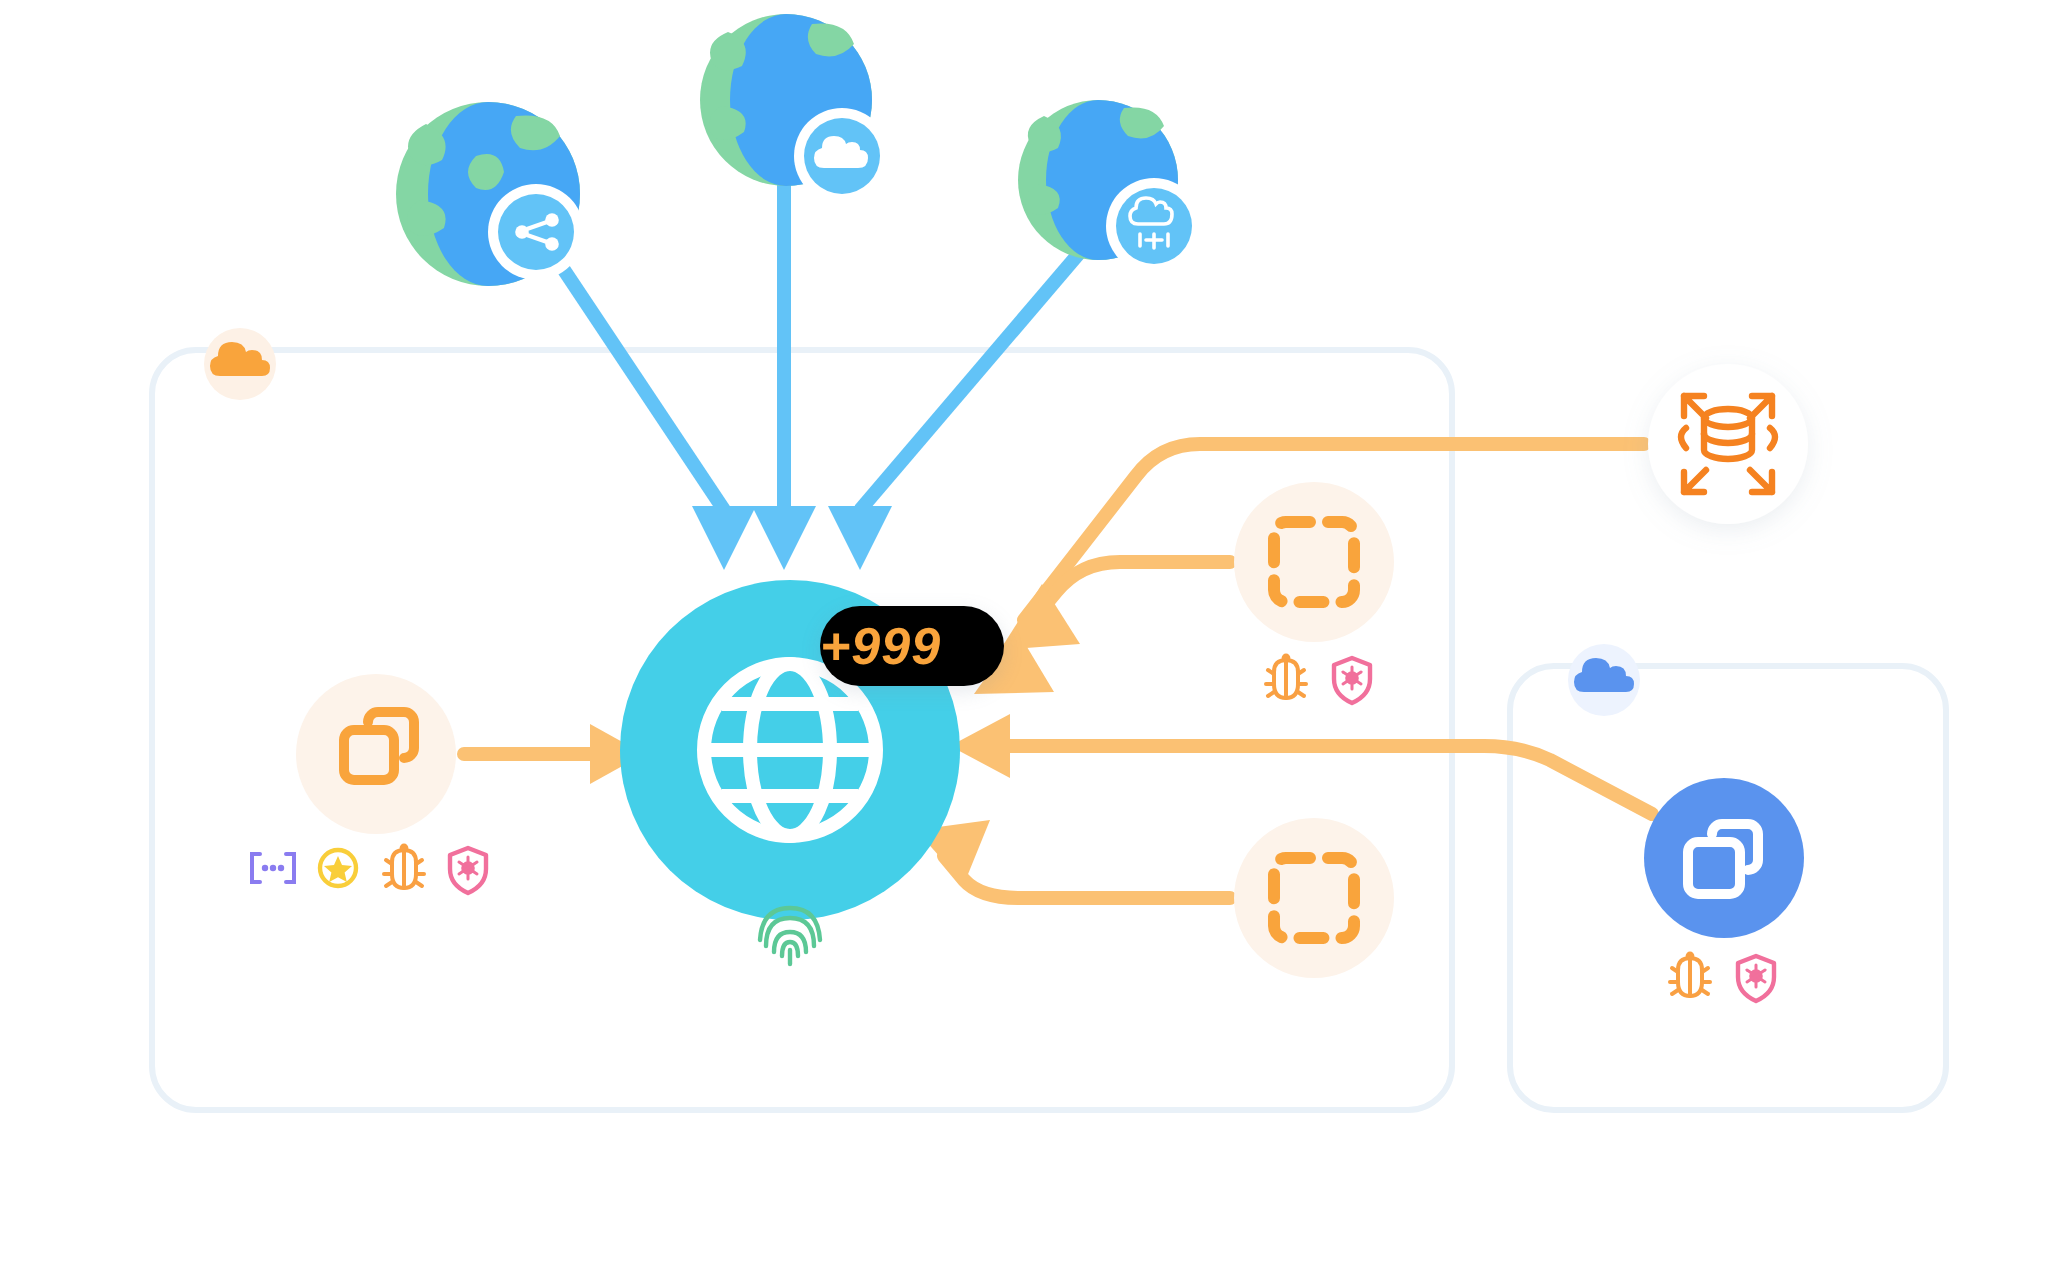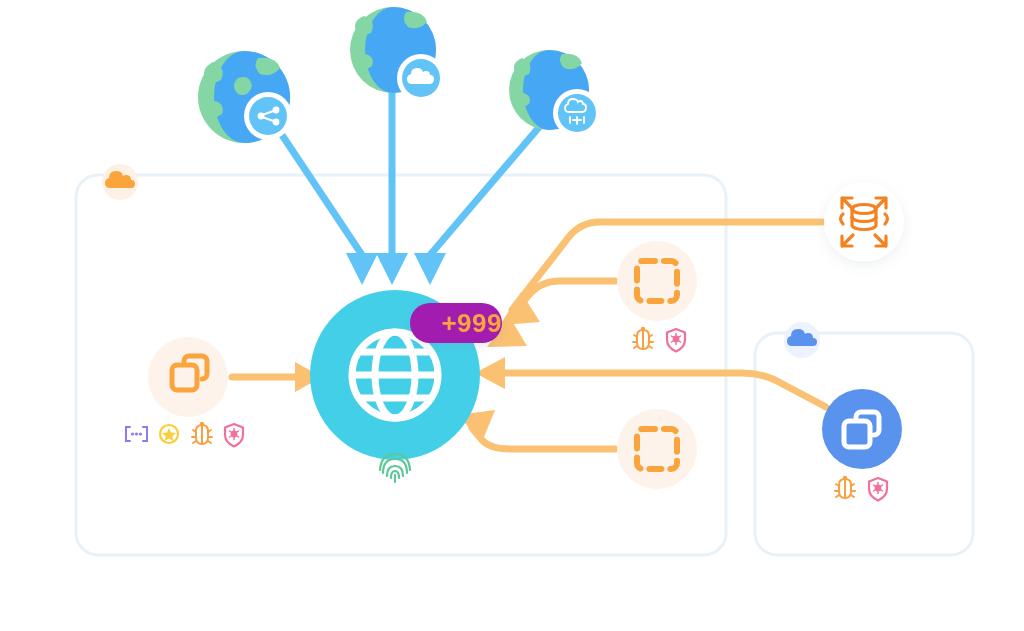--- a/index.html
+++ b/index.html
@@ -19,28 +19,29 @@
   }
   #stage > svg.layer {
     position: absolute;
     left: 0;
     top: 0;
     width: 1024px;
     height: 631px;
   }
   .badge-pill {
     position: absolute;
-    background: #a21caf;
+    background: #000000;
     border-radius: 999px;
     box-shadow: 0 3px 10px rgba(120,140,160,0.18);
     display: flex;
     align-items: center;
-    justify-content: flex-end;
+    justify-content: flex-start;
     font-weight: bold;
     letter-spacing: 0.5px;
+    font-style: italic;
   }
 </style>
 </head>
 <body>
 
 <div id="stage">
 
   <svg class="layer" viewBox="0 0 1024 631">
     <defs>
       <filter id="softShadow" x="-60%" y="-60%" width="220%" height="220%">

